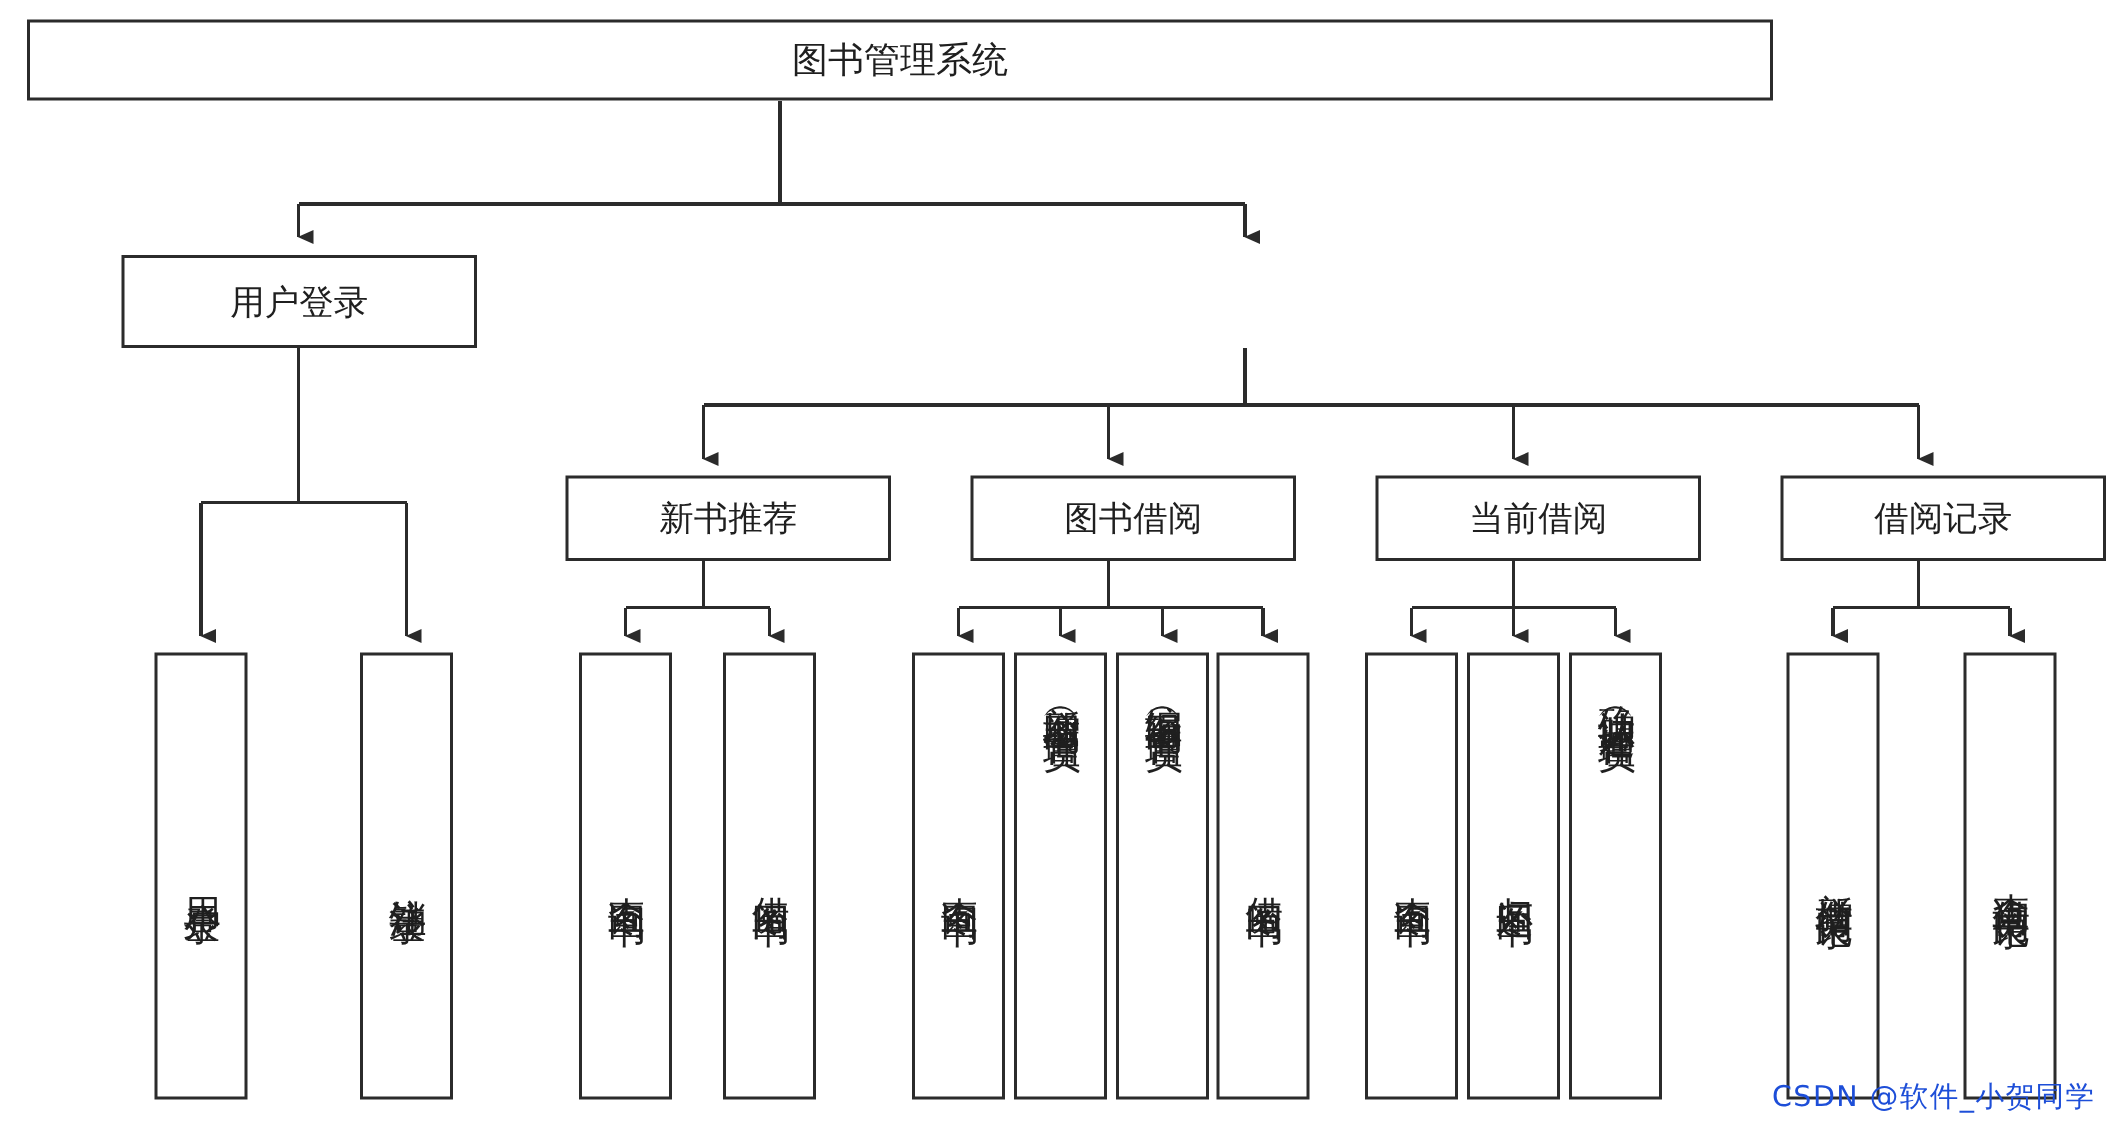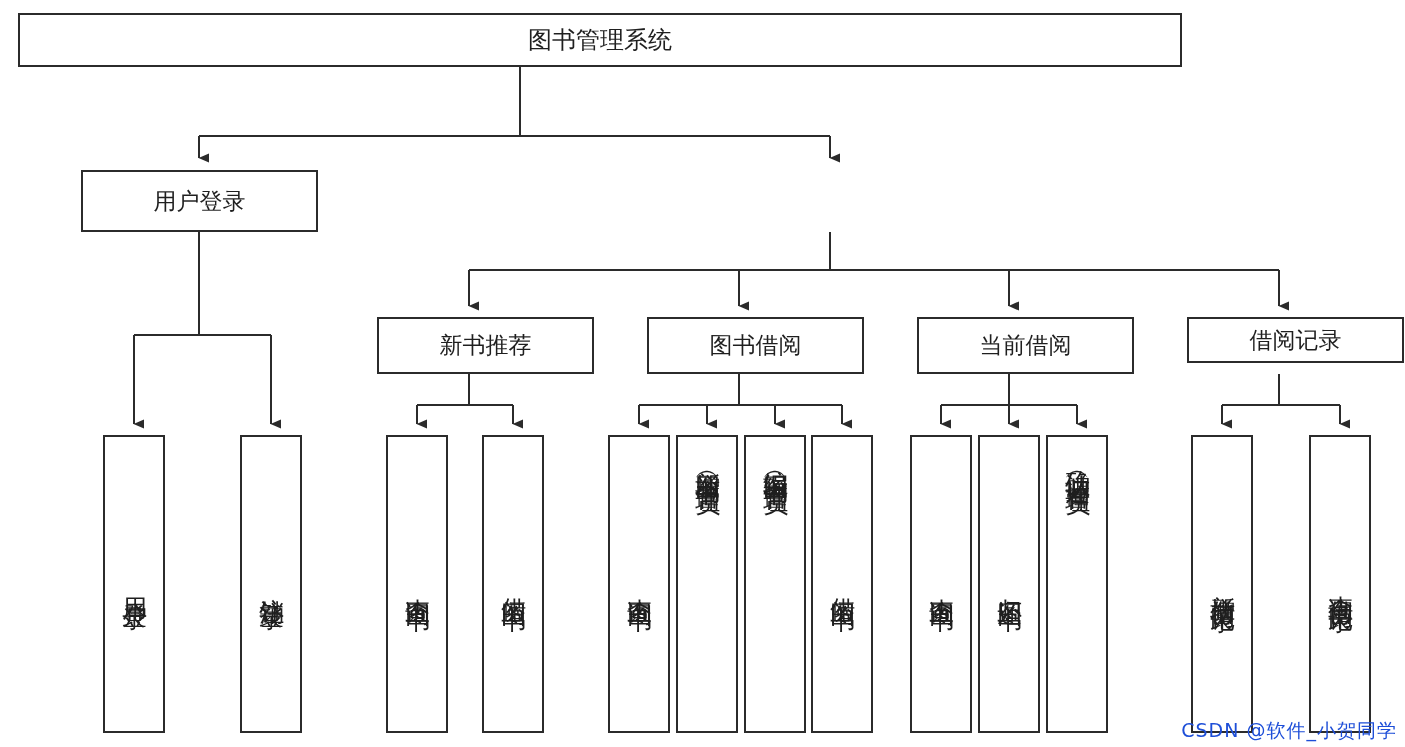--- a/index.html
+++ b/index.html
@@ -127,21 +127,21 @@
 
   <div class="node lvl3" style="left:361px;top:317px;width:217px;height:57px;">
     <span>新书推荐</span>
   </div>
   <div class="node lvl3" style="left:631px;top:317px;width:217px;height:57px;">
     <span>图书借阅</span>
   </div>
   <div class="node lvl3" style="left:901px;top:317px;width:217px;height:57px;">
     <span>当前借阅</span>
   </div>
-  <div class="node lvl3" style="left:1171px;top:317px;width:217px;height:46px;">
+  <div class="node lvl3" style="left:1171px;top:317px;width:217px;height:57px;">
     <span>借阅记录</span>
   </div>
 
   <div class="node leaf midspan" style="left:103px;top:435px;width:62px;height:298px;">
     <span class="vtext">用户登录</span>
   </div>
   <div class="node leaf midspan" style="left:240px;top:435px;width:62px;height:298px;">
     <span class="vtext">注销登录</span>
   </div>
 

